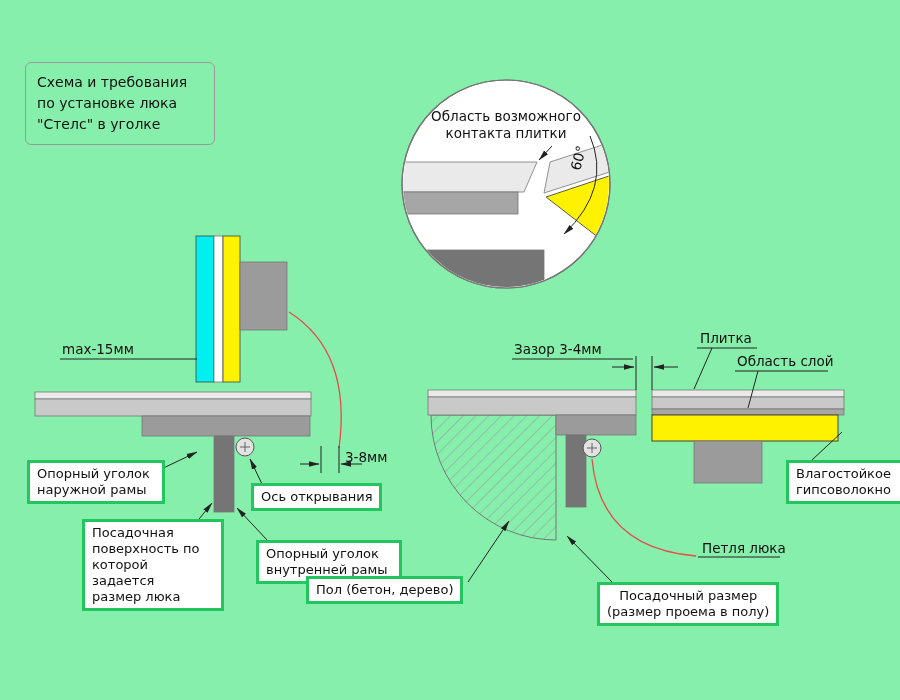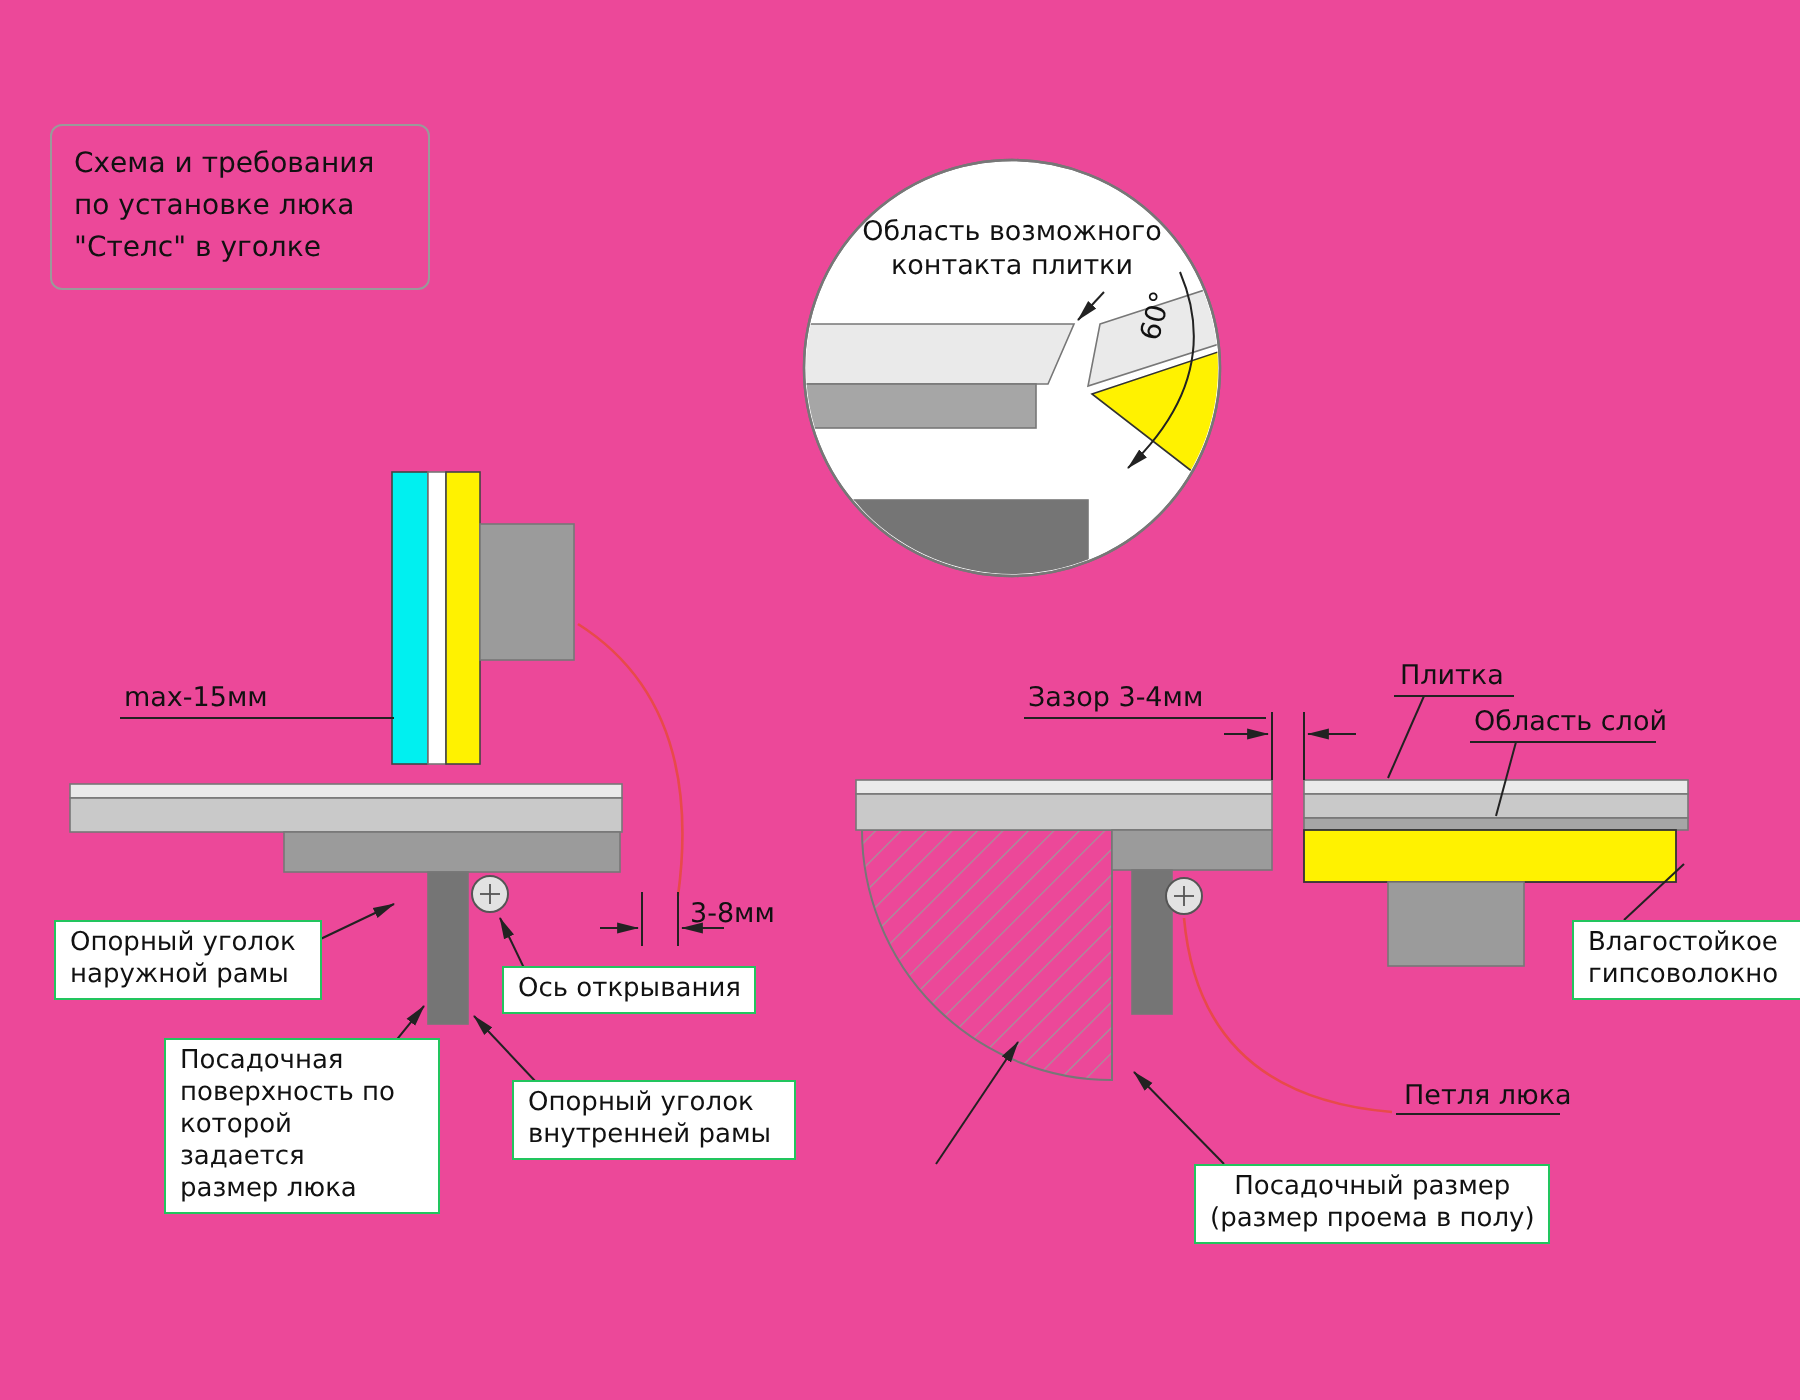--- a/index.html
+++ b/index.html
@@ -1,20 +1,20 @@
 <!DOCTYPE html>
 <html style="--cyan: #00f0f0; --yellow: #fff200; --slab-light: #eaeaea; --slab-mid: #c9c9c9; --adhesive: #a6a6a6; --gray-med: #9b9b9b; --gray-dark: #757575; --red: #e84a4a; --line: #222222; --outline: #777777; --hatch: #9a9a9a;"><head>
 <meta charset="utf-8">
 <style>
   html,body{margin:0;padding:0;background:#fff;}
-  .stage{position:relative;width:900px;height:700px;background:#ec4899;overflow:hidden;
+  .stage{position:relative;width:900px;height:700px;background:#86efac;overflow:hidden;
          font-family:"DejaVu Sans","Liberation Sans",sans-serif;color:#111;}
   svg{position:absolute;left:0;top:0;}
   .lbl{position:absolute;font-size:13px;line-height:16px;white-space:pre-line;}
-  .boxed{border:1px solid #22c55e;background:#fff;padding:3px 7px;}
+  .boxed{border:3px solid #22c55e;background:#fff;padding:3px 7px;}
   .title-box{left:25px;top:62px;width:166px;font-size:14px;line-height:21px;
              border:1px solid #9a9a9a;border-radius:6px;padding:9px 11px;}
   .note{left:618px;top:58px;width:278px;font-size:14.5px;line-height:26.5px;text-align:center;}
   .detail-lbl{left:420px;top:108px;width:172px;text-align:center;font-size:13.5px;line-height:17px;}
   .angle{left:566px;top:150px;font-size:14px;transform:rotate(-75deg);}
   
   .f-light{fill:var(--slab-light);} .f-mid{fill:var(--slab-mid);} .f-adh{fill:var(--adhesive);}
   .f-gmed{fill:var(--gray-med);} .f-gdark{fill:var(--gray-dark);}
   .f-cyan{fill:var(--cyan);} .f-yel{fill:var(--yellow);} .f-white{fill:#fff;}
   .ol{stroke:var(--outline);stroke-width:.8;}
@@ -145,16 +145,17 @@
 размер люка</div>
   <div class="lbl boxed" style="left:256px;top:540px;width:126px;">Опорный уголок
 внутренней рамы</div>
 
   <div class="lbl" style="left:514px;top:341px;font-size:13.5px;">Зазор 3-4мм</div>
   <div class="lbl" style="left:700px;top:330px;font-size:13.5px;">Плитка</div>
   <div class="lbl" style="left:737px;top:353px;font-size:13.5px;">Область слой</div>
   <div class="lbl boxed" style="left:786px;top:460px;width:100px;">Влагостойкое
 гипсоволокно</div>
   <div class="lbl" style="left:702px;top:540px;font-size:13.5px;">Петля люка</div>
+  <div class="lbl boxed" style="left:306px;top:576px;">Пол (бетон, дерево)</div>
   <div class="lbl boxed" style="left:597px;top:582px;text-align:center;">Посадочный размер
 (размер проема в полу)</div>
 
 </div>
 
 </body></html>

